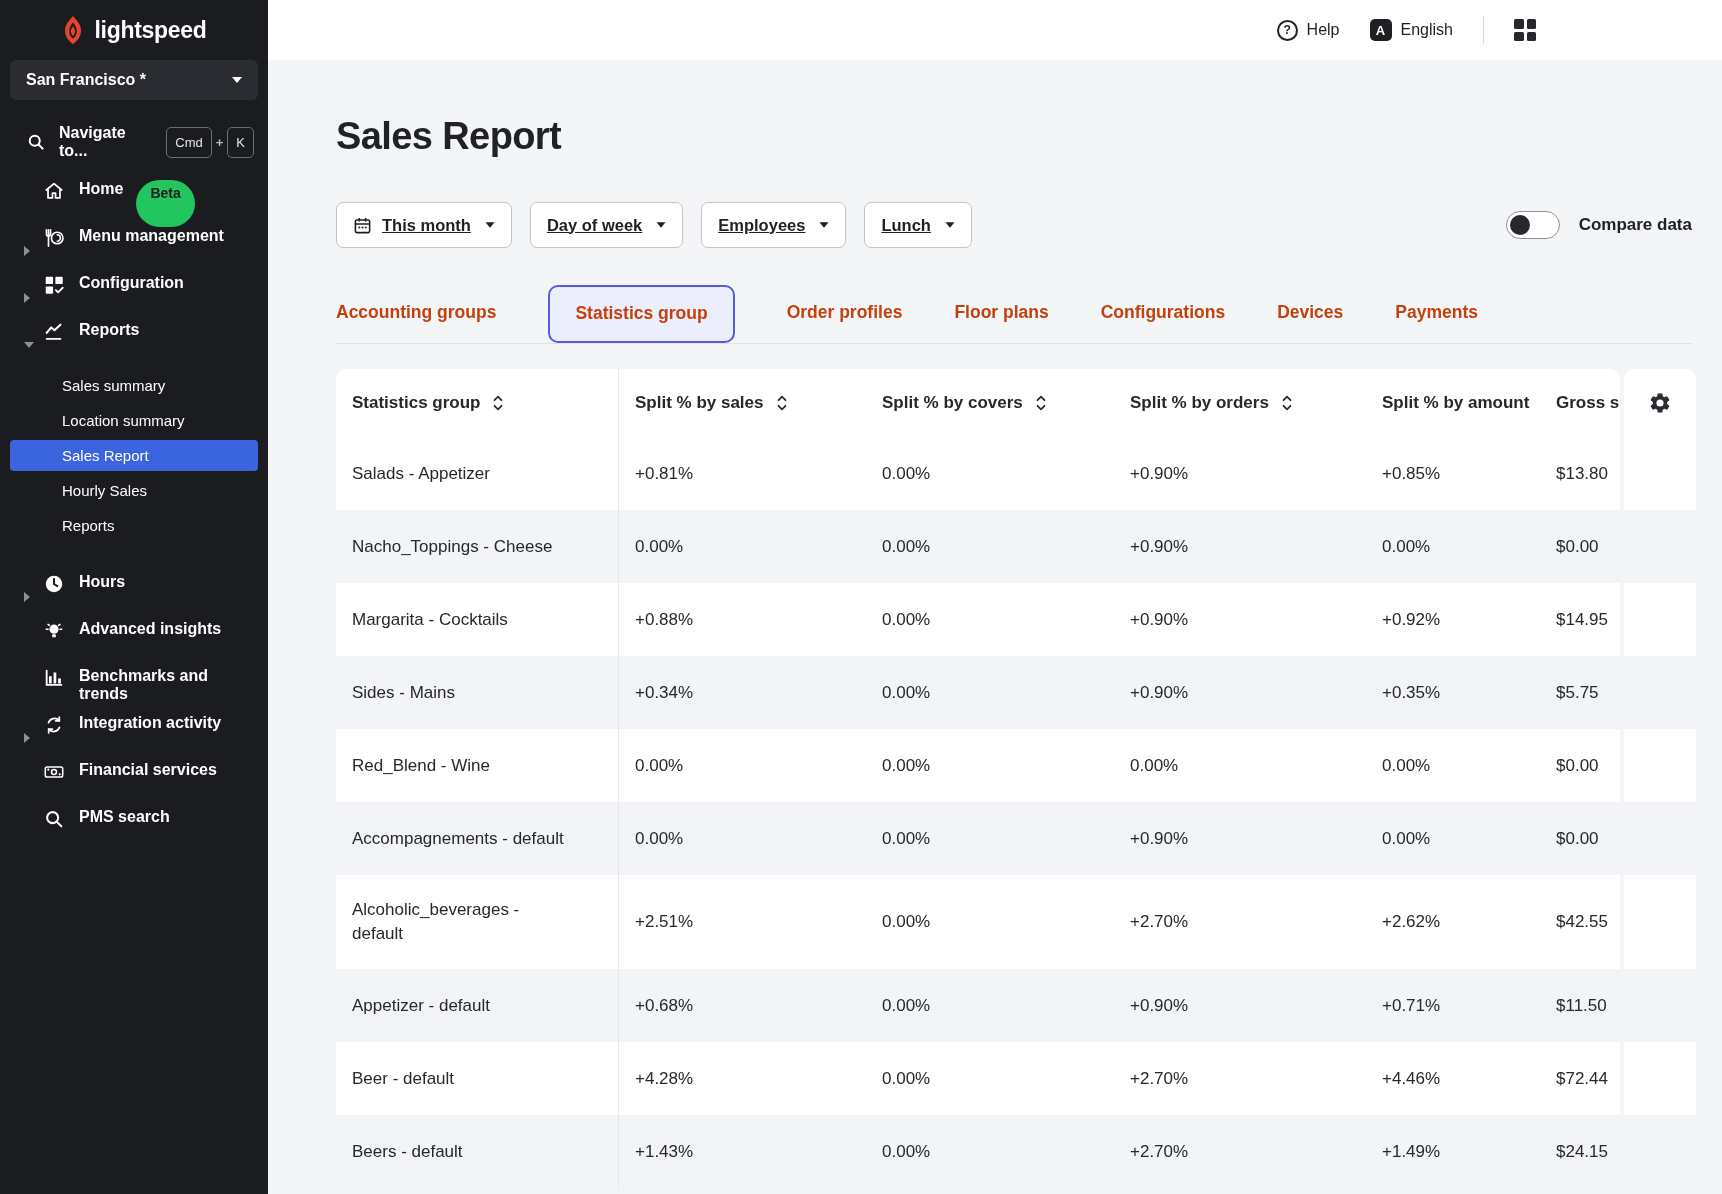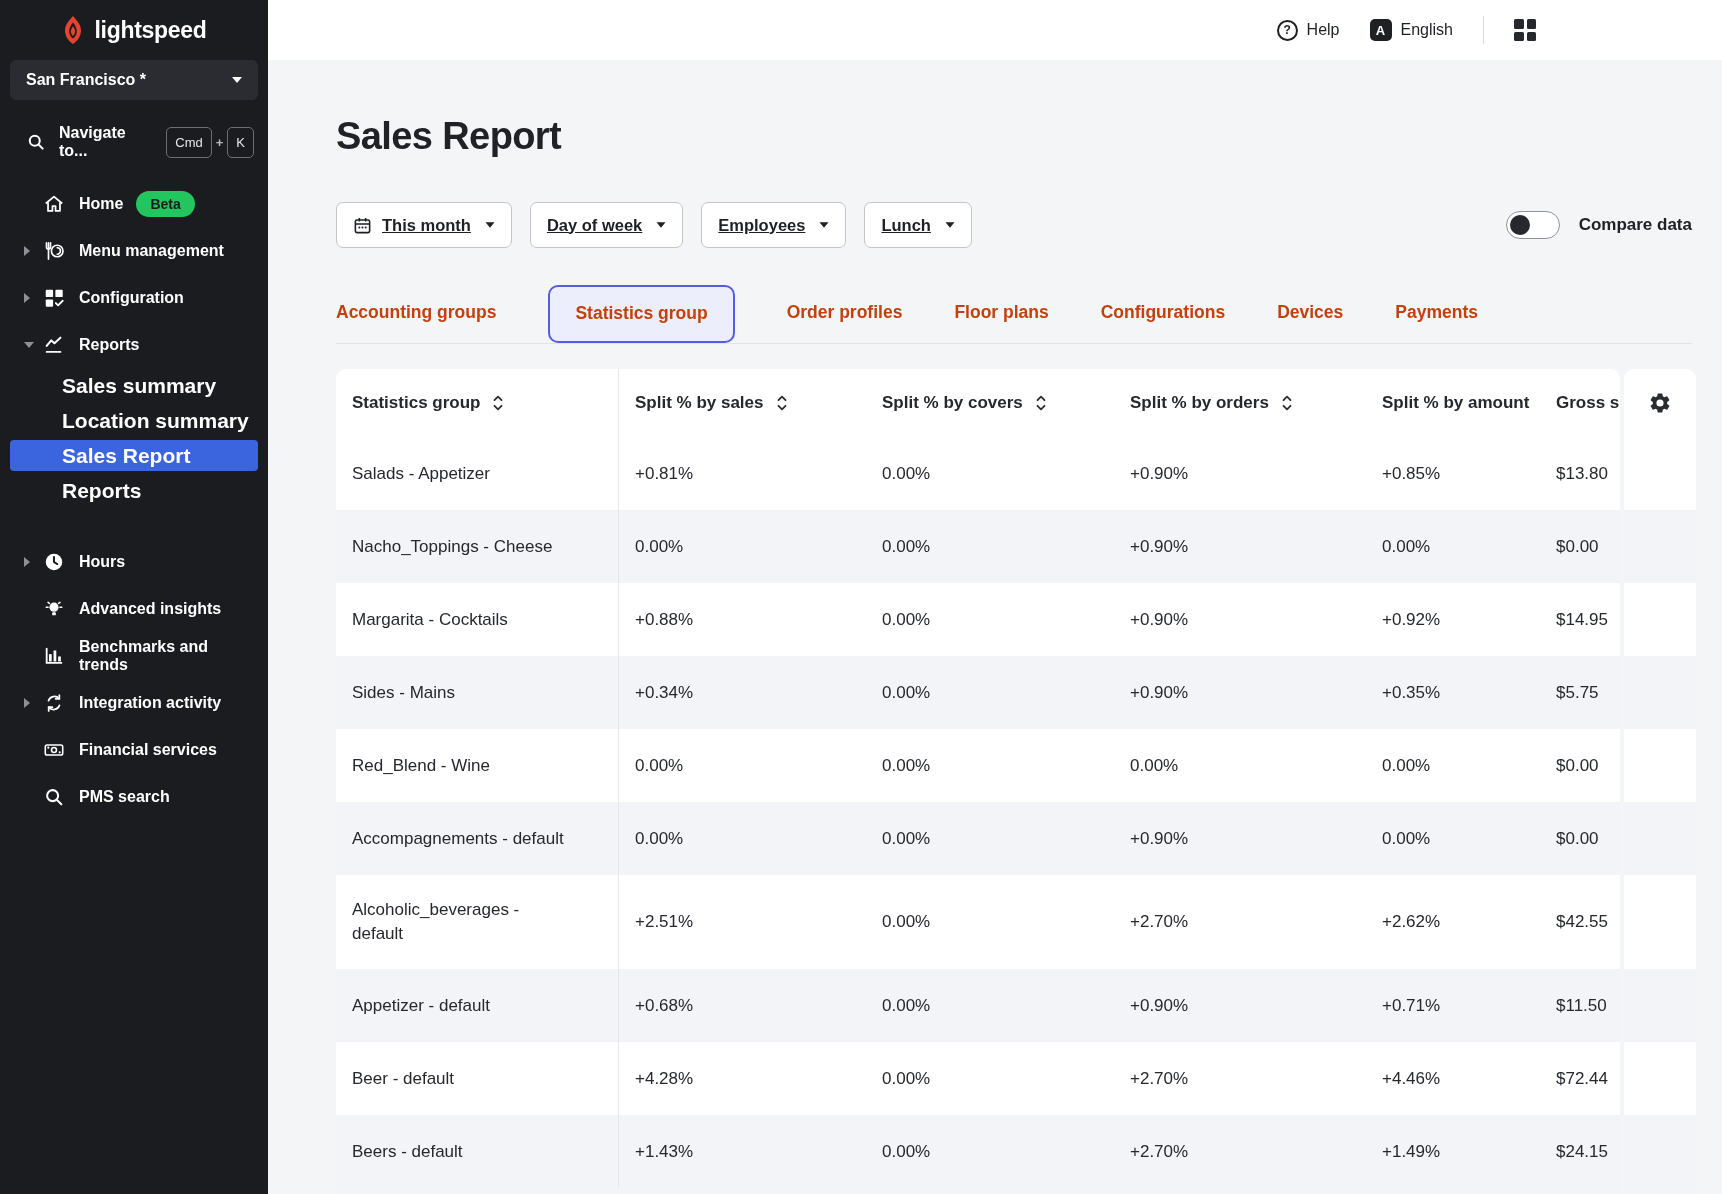--- a/index.html
+++ b/index.html
@@ -17,25 +17,25 @@
   .location { margin:12px 10px 0; background:#2A2C32; border-radius:6px; height:40px; display:flex; align-items:center; padding:0 16px; font-weight:700; font-size:16px; cursor:pointer; }
   .tri-down { width:0; height:0; border-left:5px solid transparent; border-right:5px solid transparent; border-top:6px solid currentColor; display:inline-block; }
   .tri-right { width:0; height:0; border-top:5px solid transparent; border-bottom:5px solid transparent; border-left:6px solid #8E9096; display:inline-block; }
   .tri-down.gray { border-top-color:#8E9096; }
   .location .tri-down { margin-left:auto; }
   .navigate { display:flex; align-items:center; margin:24px 14px 0 26px; font-weight:700; font-size:16px; gap:13px; cursor:pointer; }
   .kbd-group { margin-left:auto; display:flex; align-items:center; gap:4px; }
   .kbd { border:1px solid #6B6E75; border-radius:5px; padding:7px 8px; font-size:13px; font-weight:400; color:#E6E7E9; }
   .kbd-plus { color:#B9BBC0; font-size:13px; }
   .nav { margin-top:20px; }
-  .nav-item { height:47px; display:flex; align-items:center; padding:0 12px 0 24px; font-weight:700; font-size:16px; cursor:pointer; }
+  .nav-item { height:47px; display:flex; padding:0 12px 0 24px; font-weight:700; font-size:16px; cursor:pointer; }
   .caret-slot { width:18px; flex:none; display:flex; align-items:center; }
   .nav-ico { width:24px; flex:none; display:flex; justify-content:center; margin-right:13px; }
   .badge { background:#22c55e; color:#1B1C20; border-radius:999px; padding:5px 14px; font-size:14px; font-weight:700; margin-left:13px; }
-  .sub-item { height:35px; display:flex; align-items:center; padding-left:62px; font-weight:700; font-size:21px; cursor:pointer; }
+  .sub-item { height:35px; display:flex; align-items:center; padding-left:62px; font-weight:400; font-size:15px; cursor:pointer; }
   .sub-item.selected { background:#3B64DF; border-radius:4px; margin:2px 10px; padding-left:52px; height:31px; }
   .spacer-big { height:30px; }
   
   .main { flex:1; display:flex; flex-direction:column; min-width:0; }
   .topbar { height:60px; background:#fff; display:flex; align-items:center; justify-content:flex-end; padding-right:186px; gap:30px; flex:none; }
   .tb-item { display:flex; align-items:center; gap:9px; font-size:16px; font-weight:500; color:#1E2024; cursor:pointer; }
   .help-circle { width:21px; height:21px; border:2px solid #1E2024; border-radius:50%; display:flex; align-items:center; justify-content:center; font-size:12px; font-weight:700; }
   .lang-square { width:22px; height:22px; background:#1E2024; color:#fff; border-radius:5px; display:flex; align-items:center; justify-content:center; font-size:13px; font-weight:700; }
   .tb-divider { width:1px; height:28px; background:#D9DADE; }
   .apps-grid { width:22px; height:22px; display:grid; grid-template-columns:1fr 1fr; gap:3px; cursor:pointer; }
@@ -167,20 +167,23 @@
     <div class="sub-item">
       <span>Sales summary</span>
     </div>
     <div class="sub-item">
       <span>Location summary</span>
     </div>
     <div class="sub-item selected">
       <span>Sales Report</span>
     </div>
     <div class="sub-item">
+      <span>Hourly Sales</span>
+    </div>
+    <div class="sub-item">
       <span>Reports</span>
     </div>
 
     <div class="spacer-big"></div>
 
     <div class="nav-item">
       <span class="caret-slot">
           <span class="tri-right"></span>
         </span>
       <span class="nav-ico">

